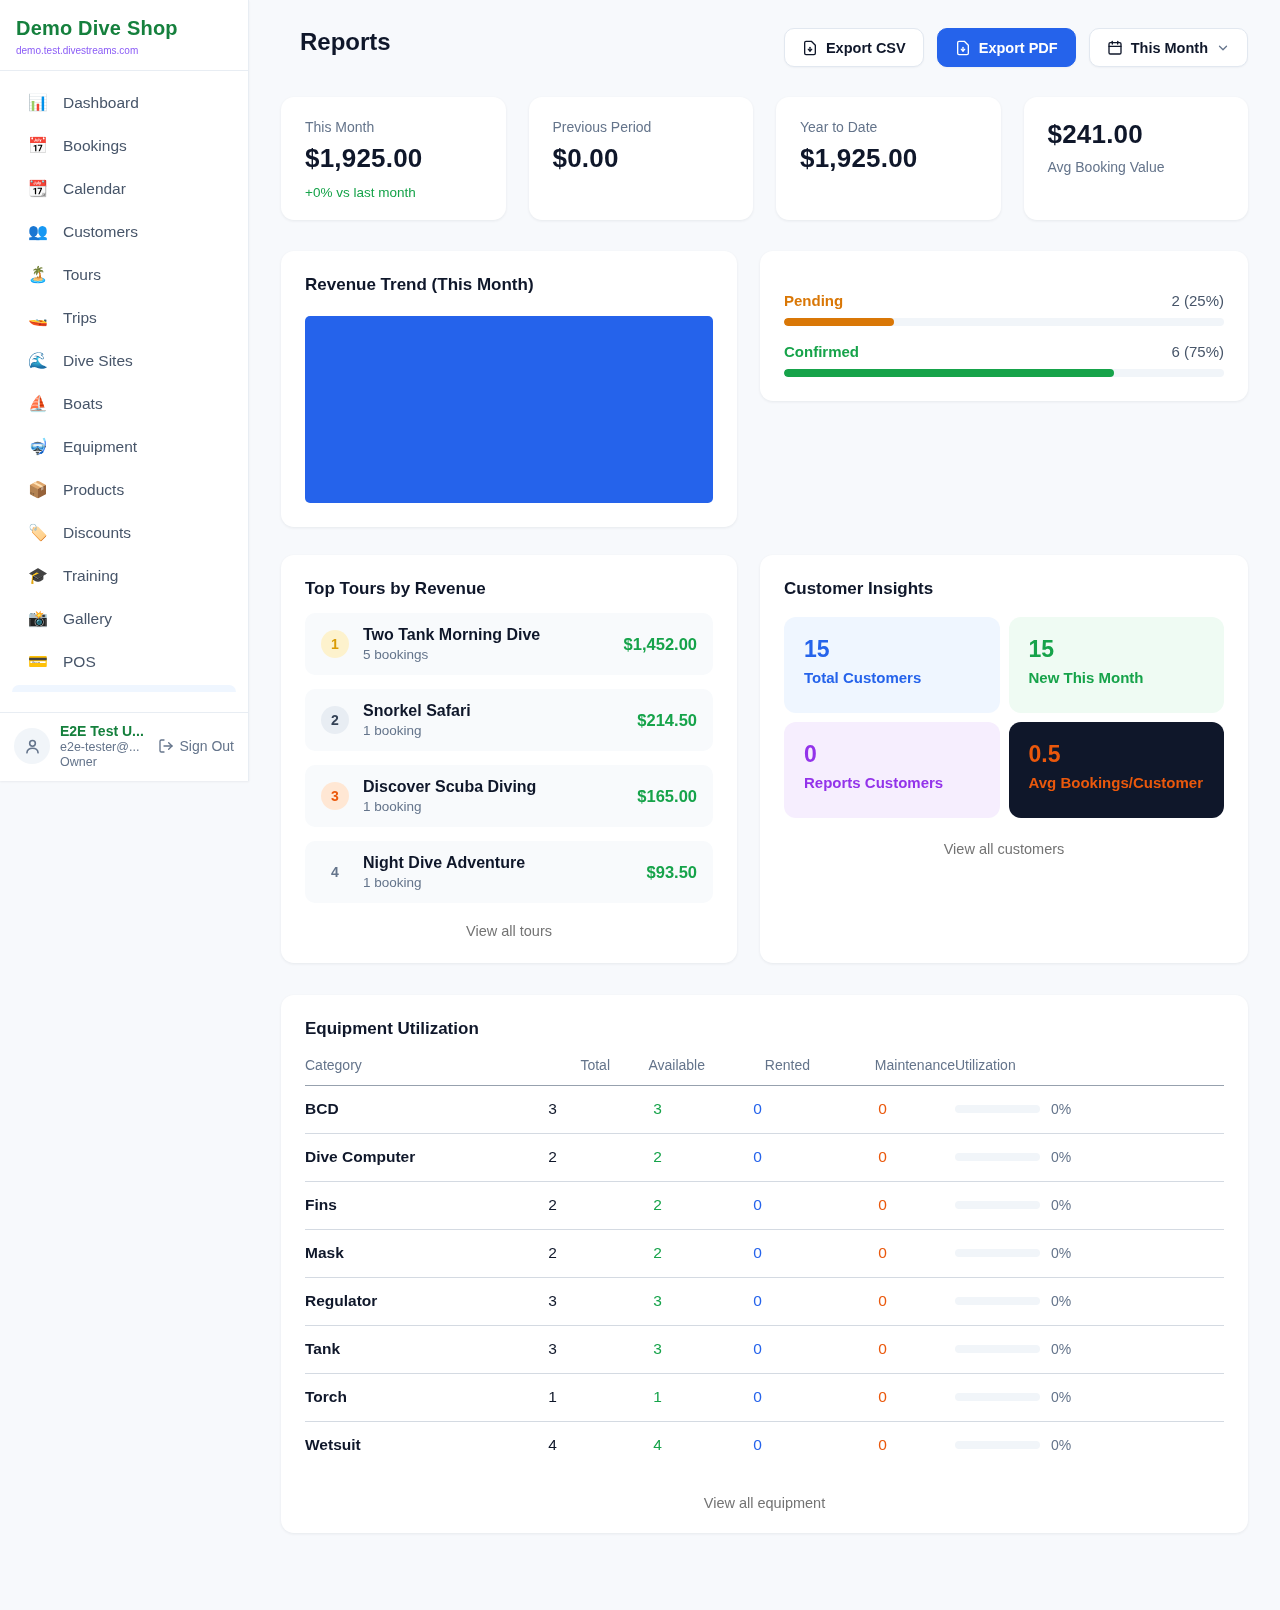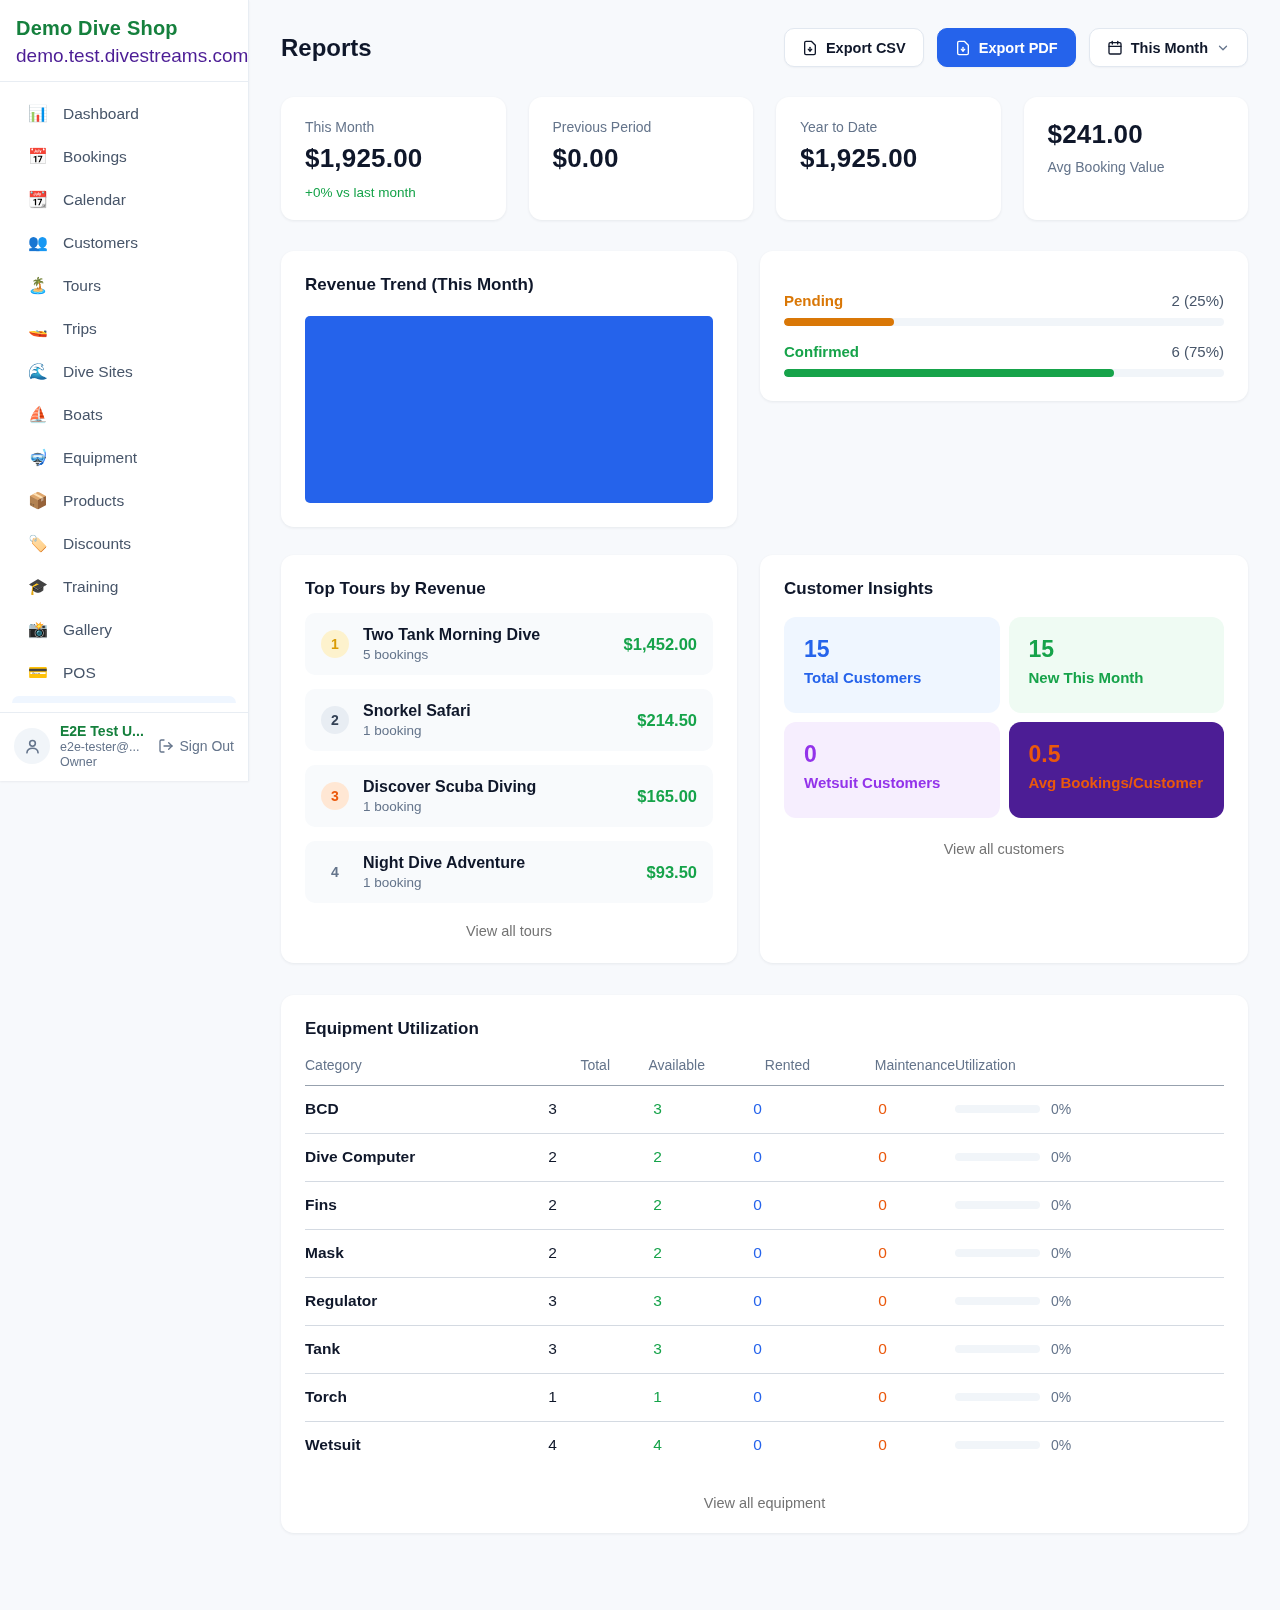--- a/index.html
+++ b/index.html
@@ -12,21 +12,21 @@
   }
   
   .sidebar {
     position:absolute; left:0; top:0; width:249px; height:781px;
     background:#ffffff; border-right:1px solid #e8edf3;
     box-shadow:0 1px 2px rgba(15,23,42,.06);
     display:flex; flex-direction:column;
   }
   .brand { padding:17px 16px 14px; border-bottom:1px solid #e8edf3; }
   .brand-name { font-size:20px; font-weight:700; color:#15803d; letter-spacing:.2px; }
-  .brand-domain { font-size:19px; color:#4c1d95; margin-top:5px; }
+  .brand-domain { font-size:10px; color:#8b5cf6; margin-top:5px; }
   .nav { padding-top:10px; flex:1 1 auto; }
   .nav-item {
     display:flex; align-items:center; gap:15px;
     height:43px; padding:0 16px 0 28px;
     font-size:15.5px; color:#475569; cursor:pointer;
   }
   .nav-icon { width:20px; font-size:16px; text-align:center; }
   .nav-selected-sliver {
     height:7px; margin:2px 12px 0; background:#eff6ff;
     border-radius:8px 8px 0 0;
@@ -38,21 +38,21 @@
   .avatar {
     width:36px; height:36px; border-radius:50%; background:#f1f5f9;
     display:flex; align-items:center; justify-content:center; flex:0 0 auto;
   }
   .user-meta { flex:1 1 auto; min-width:0; }
   .user-name { font-size:14px; font-weight:700; color:#15803d; white-space:nowrap; }
   .user-email,.user-role { font-size:12.5px; color:#64748b; margin-top:1px; white-space:nowrap; }
   .signout { display:flex; align-items:center; gap:6px; color:#64748b; font-size:14px; cursor:pointer; flex:0 0 auto; }
   
   .main { position:absolute; left:249px; top:0; width:1031px; padding:28px 32px 30px; }
-  .page-header { display:flex; align-items:center; justify-content:space-between; }
+  .page-header { display:flex; align-items:flex-start; justify-content:space-between;margin-left:19px; }
   .page-title { font-size:24px; font-weight:800; color:#0f172a; }
   .header-actions { display:flex; align-items:center; gap:13px; }
   .btn {
     display:flex; align-items:center; gap:8px; height:39px; padding:0 17px;
     border-radius:10px; font-size:14.5px; font-weight:600; cursor:pointer;
     background:#fff; border:1px solid #e2e8f0; color:#0f172a;
     box-shadow:0 1px 2px rgba(15,23,42,.04);
   }
   .btn-primary { background:#2563eb; border-color:#2563eb; color:#fff; }
   .btn svg { display:block; }
@@ -107,21 +107,21 @@
     margin-top:20px; cursor:pointer; text-decoration:none;
   }
   .insights-card { padding:24px; }
   .tiles { display:grid; grid-template-columns:1fr 1fr; gap:9px; margin-top:18px; }
   .tile { border-radius:12px; padding:19px 20px; height:96px; }
   .tile-value { font-size:23px; font-weight:800; }
   .tile-label { font-size:15px; font-weight:600; margin-top:6px; }
   .tile-blue   { background:#eff6ff; } .tile-blue   .tile-value,.tile-blue   .tile-label { color:#2563eb; }
   .tile-green  { background:#effbf3; } .tile-green  .tile-value,.tile-green  .tile-label { color:#16a34a; }
   .tile-purple { background:#f6eefe; } .tile-purple .tile-value,.tile-purple .tile-label { color:#9333ea; }
-  .tile-orange { background:#4c1d95; } .tile-orange .tile-value,.tile-orange .tile-label { color:#ea580c; }
+  .tile-orange { background:#0f172a; } .tile-orange .tile-value,.tile-orange .tile-label { color:#ea580c; }
   .insights-card .view-link { margin-top:23px; }
   
   .equip-card { margin-top:32px; padding:24px 24px 22px; }
   .t-grid { display:grid; grid-template-columns:190px 115px 95px 105px 145px 1fr; align-items:center; }
   .t-head { margin-top:18px; padding-bottom:12px; border-bottom:1px solid #97a1ae; }
   .t-head > div { font-size:14px; color:#64748b; }
   .t-row { padding:14px 0 15px; border-bottom:1px solid #d4dae2; cursor:default; }
   .t-row:last-of-type { border-bottom:none; }
   .cat { font-size:15.5px; font-weight:600; color:#0f172a; }
   .num { font-size:15.5px; text-align:center; }
@@ -353,21 +353,21 @@
         <div class="tile tile-blue">
           <div class="tile-value">15</div>
           <div class="tile-label">Total Customers</div>
         </div>
         <div class="tile tile-green">
           <div class="tile-value">15</div>
           <div class="tile-label">New This Month</div>
         </div>
         <div class="tile tile-purple">
           <div class="tile-value">0</div>
-          <div class="tile-label">Wetsuit Customers</div>
+          <div class="tile-label">Reports Customers</div>
         </div>
         <div class="tile tile-orange">
           <div class="tile-value">0.5</div>
           <div class="tile-label">Avg Bookings/Customer</div>
         </div>
       </div>
       <a class="view-link">View all customers</a>
     </div>
   </div>
 

